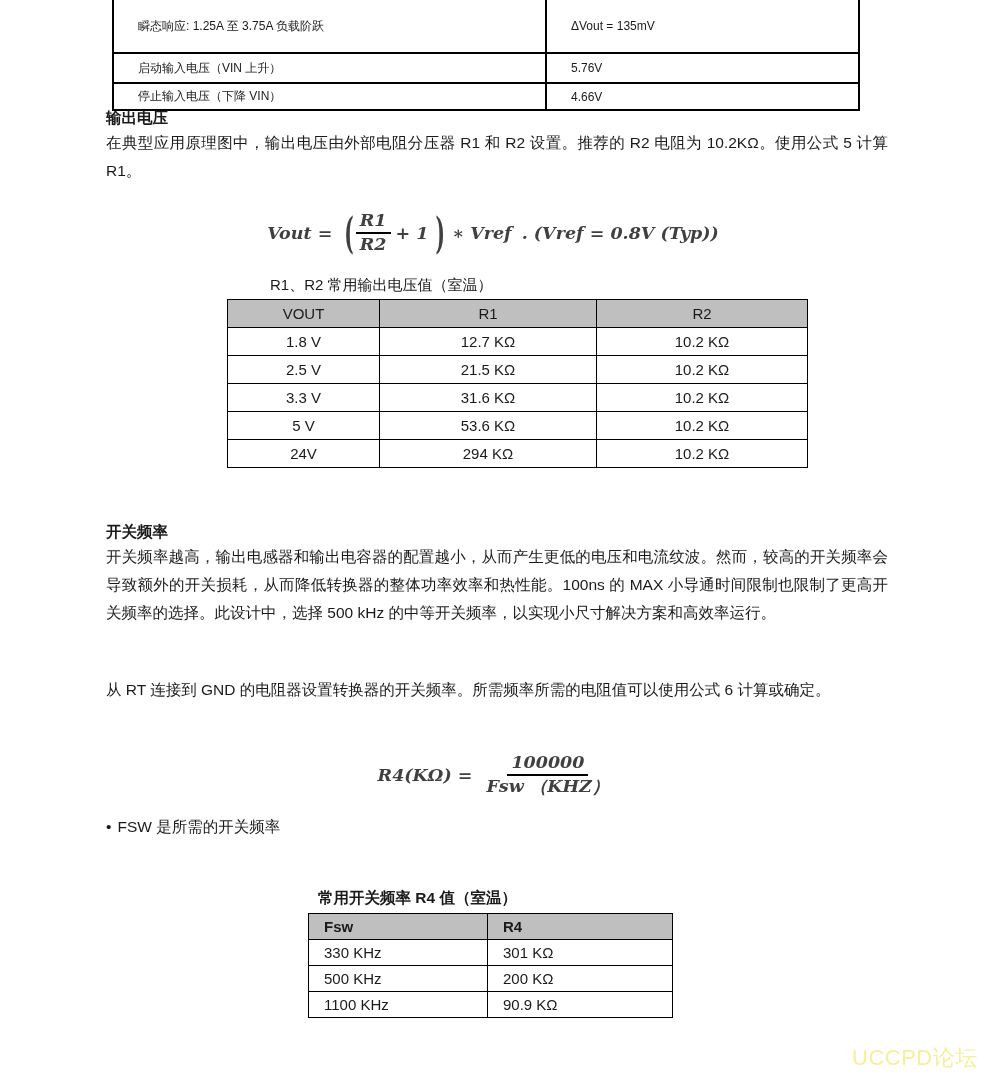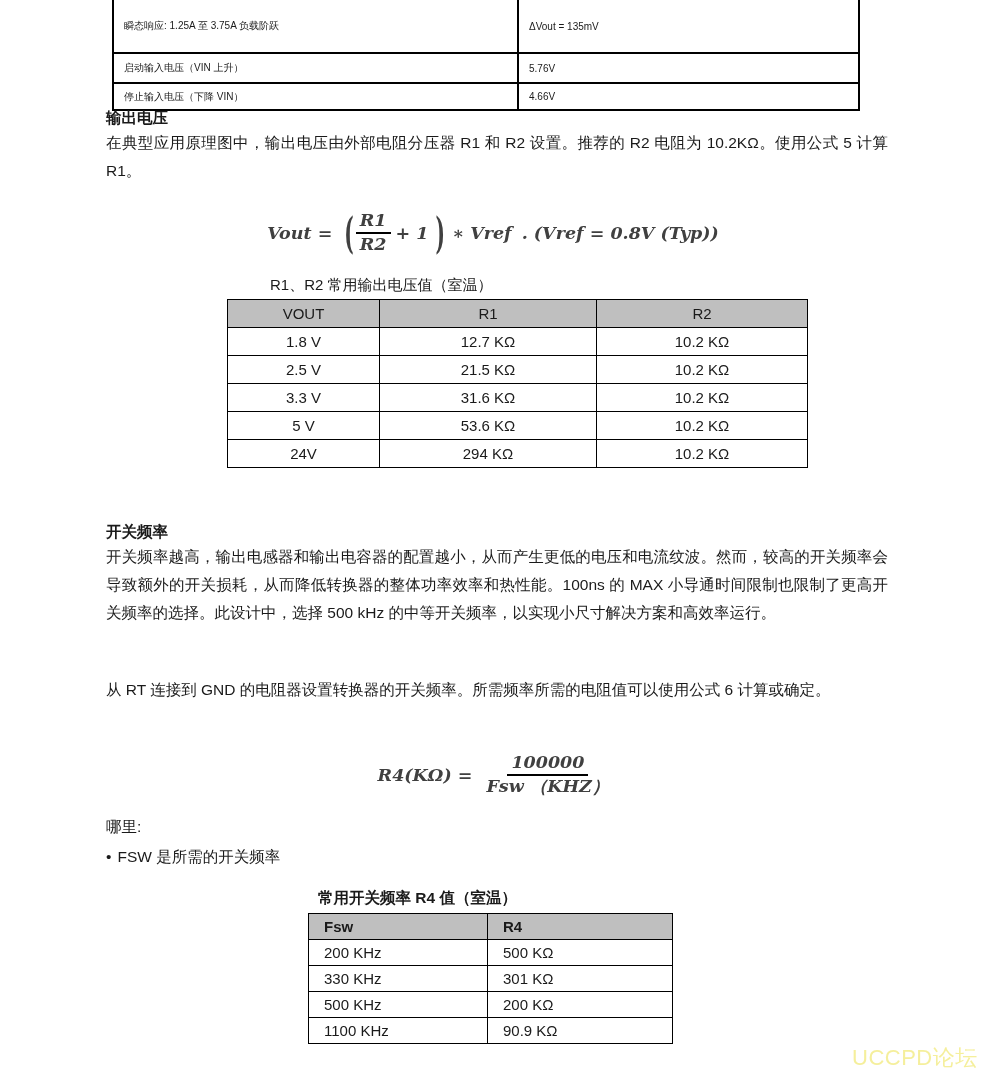--- a/index.html
+++ b/index.html
@@ -9,21 +9,21 @@
     font-family:"Liberation Sans","DejaVu Sans",sans-serif;
     font-size:15.5px;
   }
   
   .top-table{
     position:absolute;left:112px;top:0;width:748px;
     border-collapse:collapse;table-layout:fixed;
   }
   .top-table td{
     border:2px solid #000;border-top:none;
-    padding:2px 10px;font-size:10px;vertical-align:middle;
+    padding:2px 24px;font-size:12px;vertical-align:middle;
     background:#fff;overflow:hidden;white-space:nowrap;
   }
   .top-table tr:first-child td{border-top:none;height:48px;}
   .top-table tr td:first-child{width:383px;}
   .top-table tr:nth-child(2) td{height:24px;}
   .top-table tr:nth-child(3) td{height:21px;}
   
   .section-heading{font-weight:bold;font-size:15.5px;}
   .body-text{line-height:28px;width:782px;text-align:justify;}
   #sec-output{position:absolute;left:106px;top:108px;}
@@ -168,43 +168,38 @@
 <div id="formula2" class="formula">
   <span>R4(KΩ) =</span>
   <span class="gap"></span>
   <span class="frac">
     <span class="num">100000</span>
     <span class="den">Fsw （KHZ）</span>
   </span>
 </div>
 
 <div id="where-block">
-  <div>哪里:</div>
   <div>
     <span class="bullet-dot">•</span><span>FSW  是所需的开关频率</span>
   </div>
 </div>
 
 <div id="r4-block">
   <div class="table-caption">常用开关频率 R4 值（室温）</div>
   <table id="r4-table" class="data-table">
     <colgroup>
         <col>
         <col>
       </colgroup>
     <tbody>
         <tr>
       <th class="hdr">Fsw</th>
       <th class="hdr">R4</th>
     </tr>
     <tr>
-      <td>200 KHz</td>
-      <td>500 KΩ</td>
-    </tr>
-    <tr>
       <td>330 KHz</td>
       <td>301 KΩ</td>
     </tr>
     <tr>
       <td>500 KHz</td>
       <td>200 KΩ</td>
     </tr>
     <tr>
       <td>1100 KHz</td>
       <td>90.9 KΩ</td>

